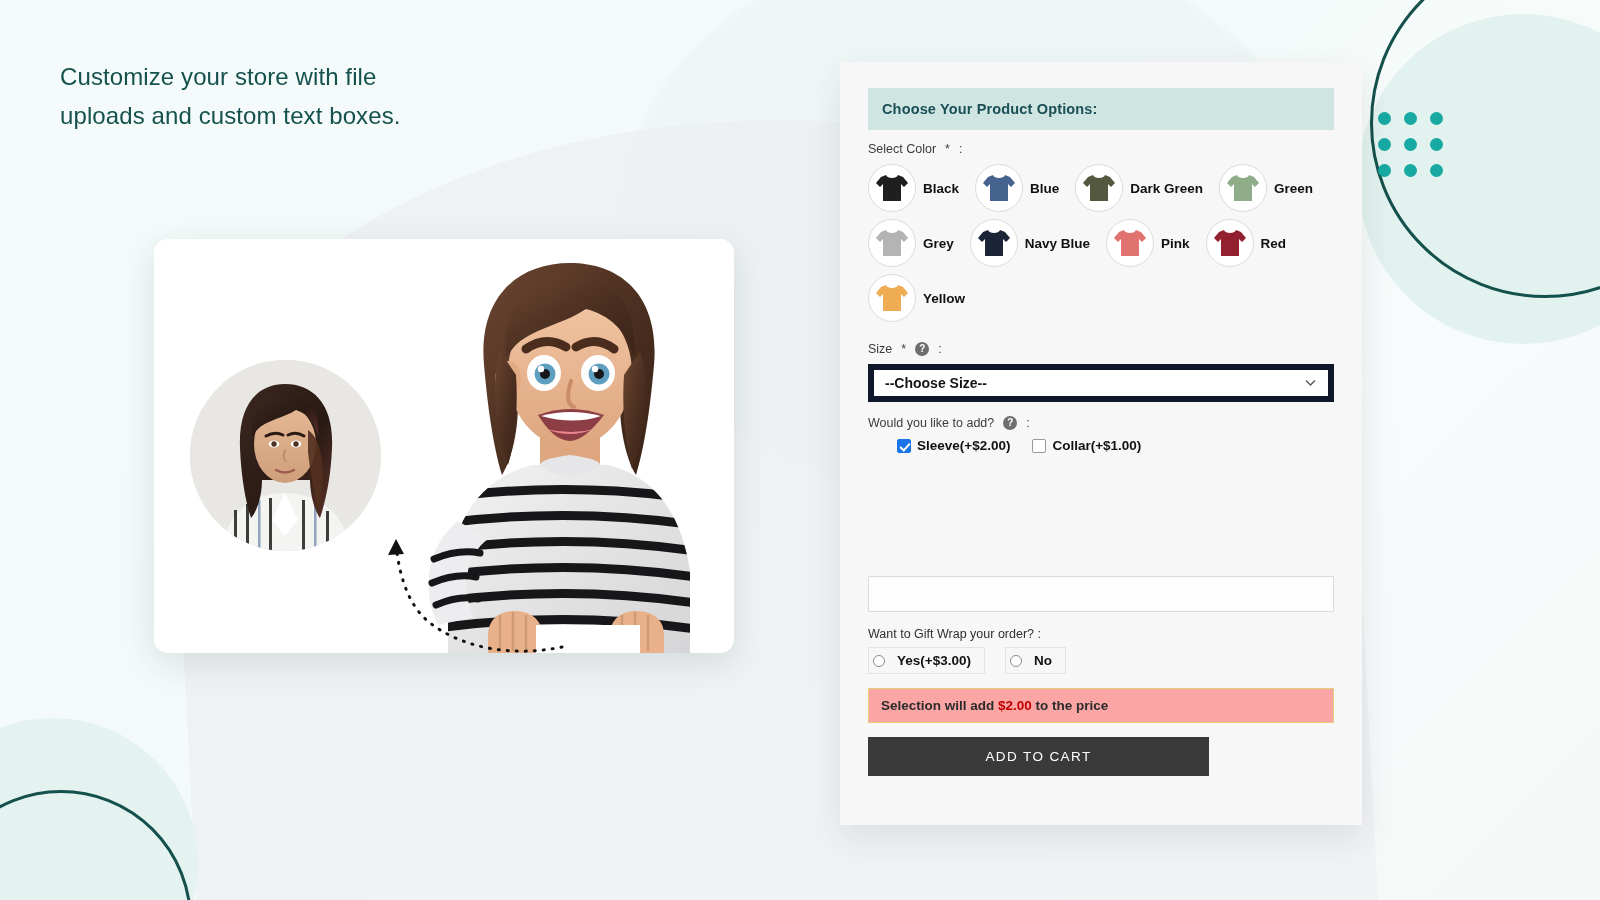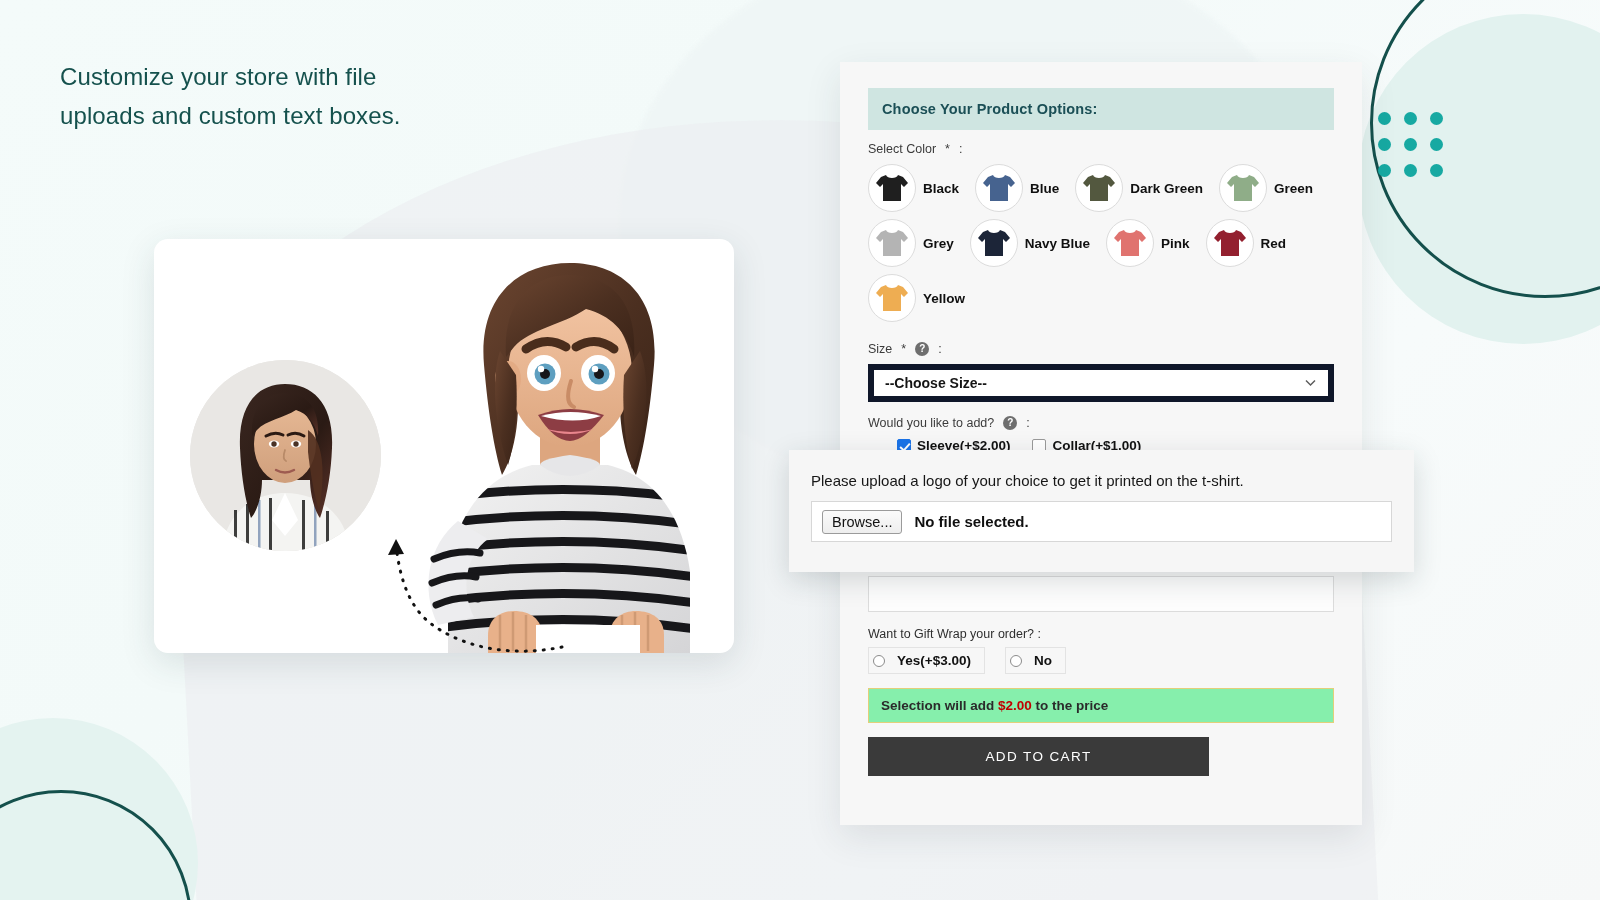--- a/index.html
+++ b/index.html
@@ -307,21 +307,21 @@
     border: 1.4px solid #8c8c8c;
     border-radius: 50%;
     background: #fff;
     flex: 0 0 auto;
   }
   .radio-label { font-size: 13.5px; font-weight: 700; color: #111; }
 
   
   .price-bar {
     margin-top: 14px;
-    background: #86efac;
+    background: #fca5a5;
     border: 1px solid #e3cf7a;
     padding: 9px 12px;
     font-size: 13.5px;
     font-weight: 700;
     color: #2b2b2b;
   }
   .price-amt { color: #c00000; font-weight: 700; }
 
   .cart-btn {
     margin-top: 14px;
@@ -694,21 +694,14 @@
       <div class="price-bar">
         <span>Selection will add</span>
         <span class="price-amt">$2.00</span>
         <span>to the price</span>
       </div>
 
       <button class="cart-btn">ADD TO CART</button>
     </div>
   </div>
 
-  <div class="upload-card">
-    <div class="upload-title">Please upload a logo of your choice to get it printed on the t-shirt.</div>
-    <div class="file-input">
-      <button class="browse-btn">Browse...</button>
-      <span class="file-status">No file selected.</span>
-    </div>
-  </div>
 
 </div>
 
 </body></html>

